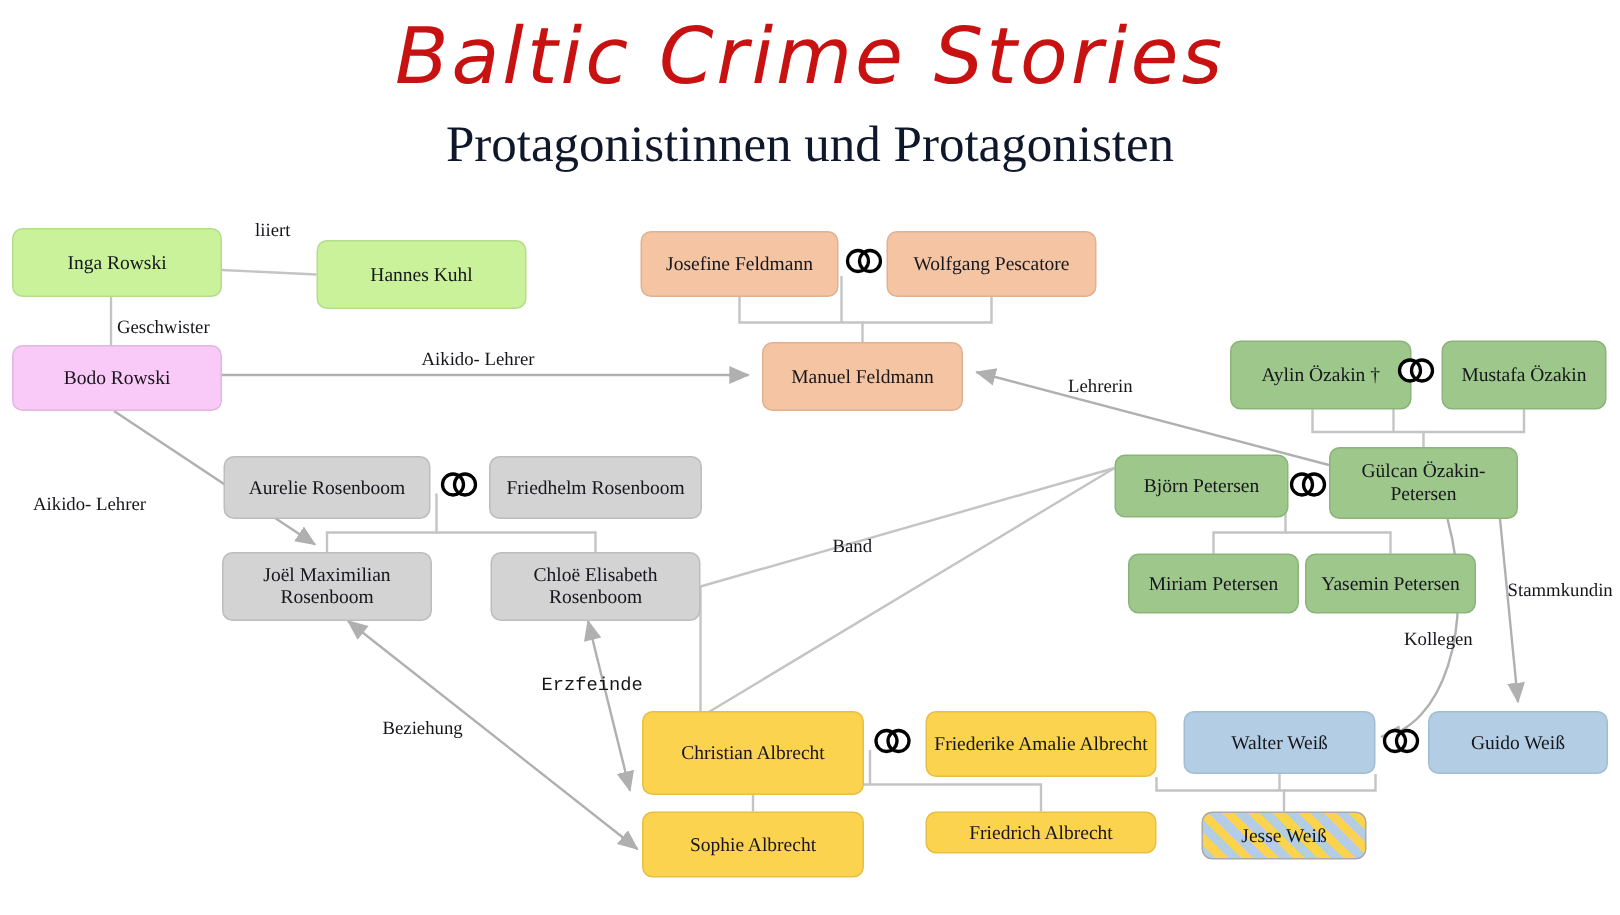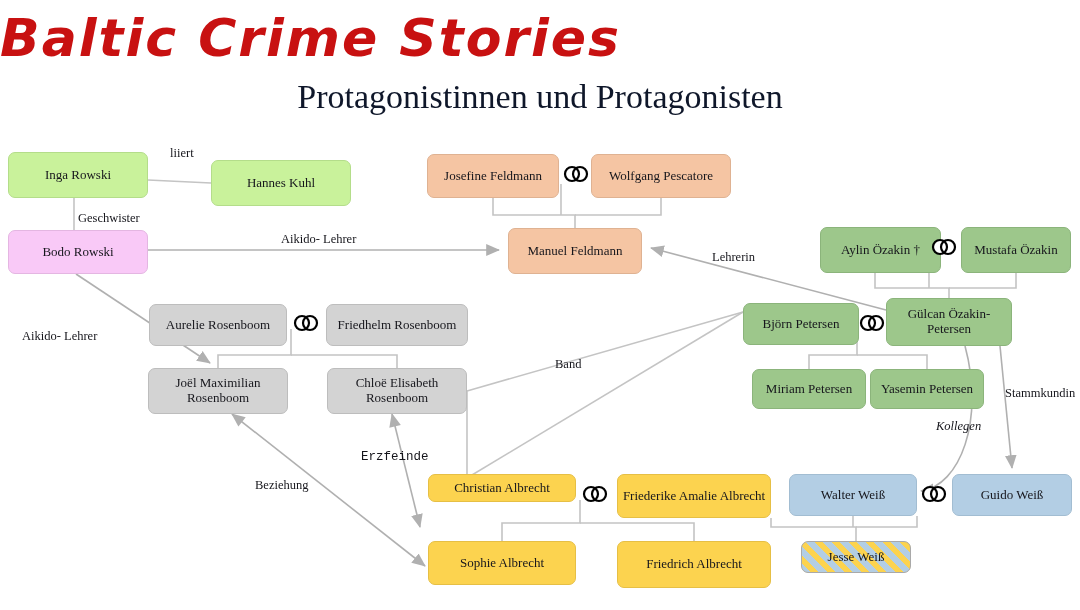--- a/index.html
+++ b/index.html
@@ -21,24 +21,24 @@
     width: 1080px;
     height: 610px;
   }
 
   
   #title {
     position: absolute;
     left: 0;
     top: 12px;
     width: 1080px;
-    text-align: left;
+    text-align: center;
     font-family: "DejaVu Sans", sans-serif;
     font-size: 52px;
-    font-weight: bold;
+    font-weight: normal;
     font-style: italic;
     letter-spacing: 2px;
     color: #c81111;
     line-height: 1;
     white-space: nowrap;
   }
   #subtitle {
     position: absolute;
     left: 0;
     top: 80px;
@@ -224,36 +224,36 @@
       </div>
       <div class="node c-grey" style="left: 326px; top: 304px; width: 142px; height: 42px;">
         <span>Friedhelm Rosenboom</span>
       </div>
       <div class="node c-grey two-line" style="left: 148px; top: 368px; width: 140px; height: 46px;">
         <span>Joël Maximilian<br>Rosenboom</span>
       </div>
       <div class="node c-grey two-line" style="left: 327px; top: 368px; width: 140px; height: 46px;">
         <span>Chloë Elisabeth<br>Rosenboom</span>
       </div>
-      <div class="node c-gold" style="left: 428px; top: 474px; width: 148px; height: 28px;">
+      <div class="node c-gold" style="left: 428px; top: 474px; width: 148px; height: 56px;">
         <span>Christian Albrecht</span>
       </div>
       <div class="node c-gold" style="left: 617px; top: 474px; width: 154px; height: 44px;">
         <span>Friederike Amalie Albrecht</span>
       </div>
       <div class="node c-blue" style="left: 789px; top: 474px; width: 128px; height: 42px;">
         <span>Walter Weiß</span>
       </div>
       <div class="node c-blue" style="left: 952px; top: 474px; width: 120px; height: 42px;">
         <span>Guido Weiß</span>
       </div>
       <div class="node c-gold" style="left: 428px; top: 541px; width: 148px; height: 44px;">
         <span>Sophie Albrecht</span>
       </div>
-      <div class="node c-gold" style="left: 617px; top: 541px; width: 154px; height: 47px;">
+      <div class="node c-gold" style="left: 617px; top: 541px; width: 154px; height: 28px;">
         <span>Friedrich Albrecht</span>
       </div>
       <div class="node c-striped" style="left: 801px; top: 541px; width: 110px; height: 32px;">
         <span>Jesse Weiß</span>
       </div>
     </div>
   <div id="marriages-layer">
       <div class="marriage" style="left: 561px; top: 164px;"><svg viewBox="0 0 30 20" width="30" height="20">
           <circle cx="11" cy="10" r="7" fill="#ffffff" stroke="#000000" stroke-width="2.2"></circle>
           <circle cx="19" cy="10" r="7" fill="none" stroke="#000000" stroke-width="2.2"></circle>
@@ -280,18 +280,18 @@
         </svg></div>
     </div>
   <div id="labels-layer">
       <div class="edge-label" style="left: 170px; top: 146px;">liiert</div>
       <div class="edge-label" style="left: 78px; top: 211px;">Geschwister</div>
       <div class="edge-label" style="left: 281px; top: 232px;">Aikido- Lehrer</div>
       <div class="edge-label" style="left: 712px; top: 250px;">Lehrerin</div>
       <div class="edge-label" style="left: 22px; top: 329px;">Aikido- Lehrer</div>
       <div class="edge-label" style="left: 555px; top: 357px;">Band</div>
       <div class="edge-label" style="left: 1005px; top: 386px;">Stammkundin</div>
-      <div class="edge-label" style="left: 936px; top: 419px; font-style: italic;">Kollegen</div>
+      <div class="edge-label" style="left: 936px; top: 419px;">Kollegen</div>
       <div class="edge-label" style="left: 361px; top: 450px; font-family: Liberation Mono, monospace;">Erzfeinde</div>
       <div class="edge-label" style="left: 255px; top: 478px;">Beziehung</div>
     </div>
 
 </div>
 
 </body></html>

